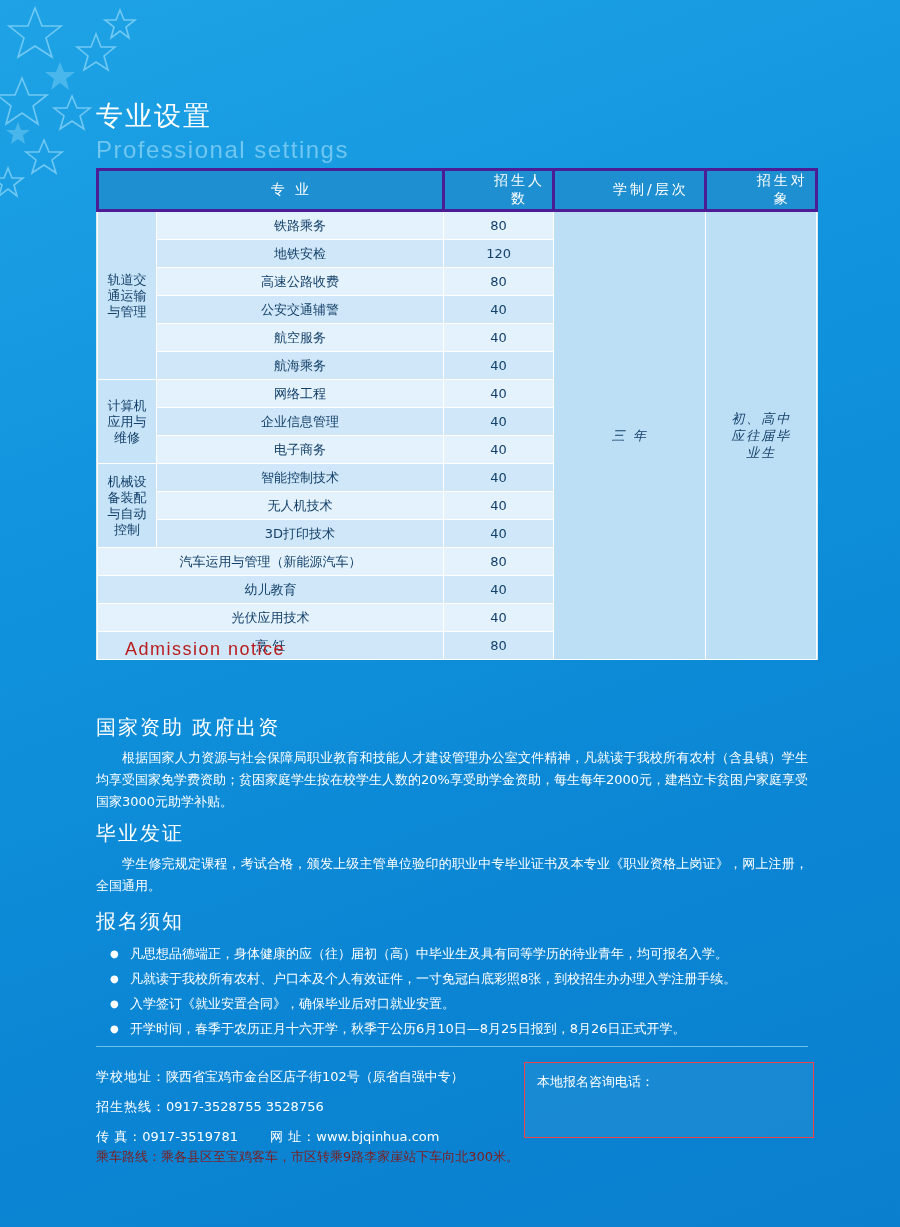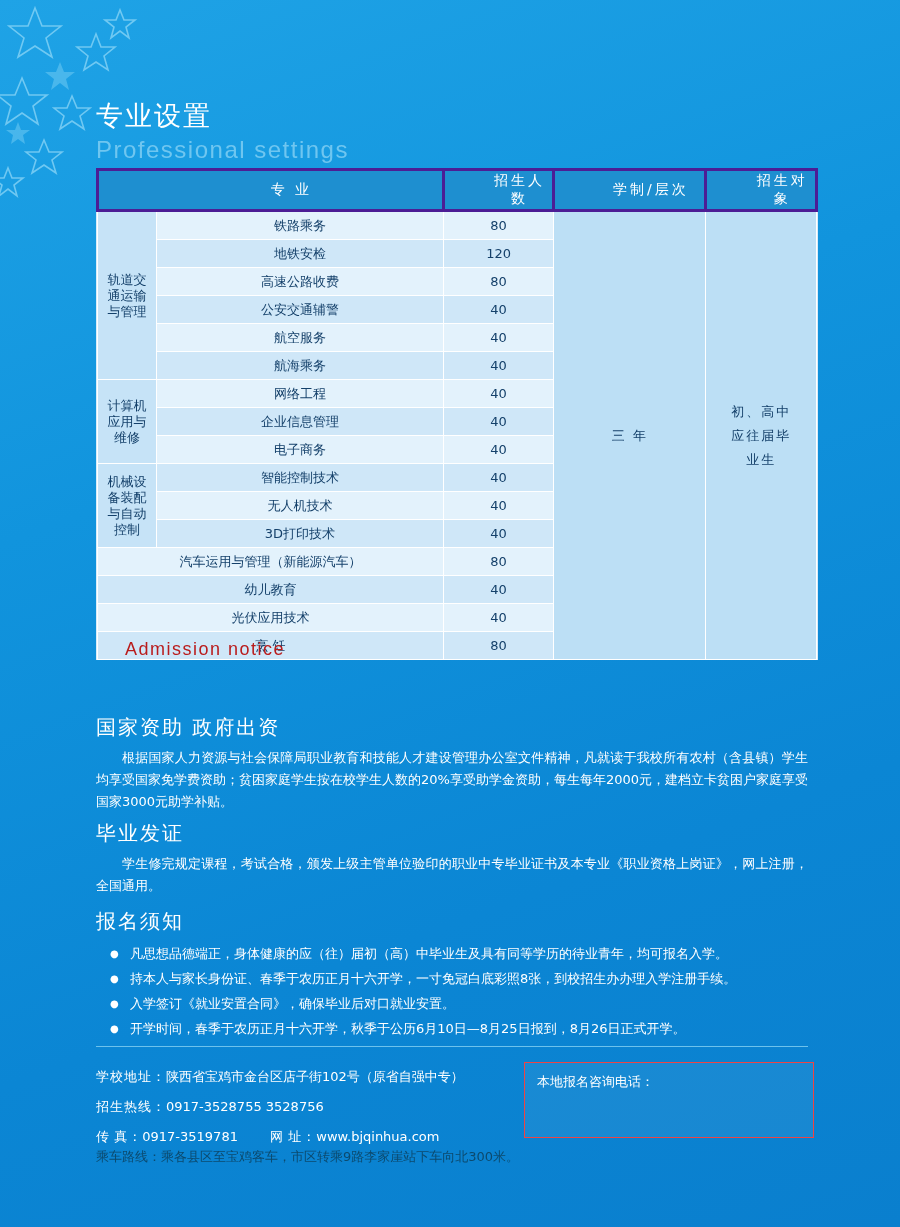--- a/index.html
+++ b/index.html
@@ -99,21 +99,22 @@
     width: 110px;
     background: #e3f2fc;
   }
   td.num.alt {
     background: #cfe7f8;
   }
   td.sys, td.obj {
     background: #bcdff5;
     font-size: 14px;
     letter-spacing: 2px;
-    line-height: 24px;
+    line-height: 17px;
+    font-style: italic;
   }
   td.sys { width: 153px; }
   td.obj { width: 110px; }
 
   
   .notice-head {
     position: absolute;
     left: 96px;
     top: 638px;
   }
@@ -215,21 +216,21 @@
     font-size: 13px;
     font-family: "DejaVu Sans", sans-serif;
     color: #ffffff;
   }
   .footer-last {
     position: absolute;
     left: 96px;
     top: 1148px;
     font-size: 13px;
     font-family: "DejaVu Sans", sans-serif;
-    color: #0c4a6e;
+    color: #7f1d1d;
   }
 </style>
 </head>
 <body>
 
 <div class="page">
 
   <svg class="stars" viewBox="0 0 260 220">
     <g fill="none" stroke="#7fd0f5" stroke-width="1.6" opacity="0.85">
       <polygon points="35,8 42,26 61,26 46,38 52,57 35,46 18,57 24,38 9,26 28,26"></polygon>
@@ -347,21 +348,21 @@
 
   <div class="sec sec-cert">
     <h3>毕业发证</h3>
     <p>学生修完规定课程，考试合格，颁发上级主管单位验印的职业中专毕业证书及本专业《职业资格上岗证》，网上注册，全国通用。</p>
   </div>
 
   <div class="sec sec-apply">
     <h3>报名须知</h3>
     <ul class="bullets">
       <li>凡思想品德端正，身体健康的应（往）届初（高）中毕业生及具有同等学历的待业青年，均可报名入学。</li>
-      <li>持本人与家长身份证、春季于农历正月十六开学，一寸免冠白底彩照8张，到校招生办办理入学注册手续。</li>
+      <li>凡就读于我校所有农村、户口本及个人有效证件，一寸免冠白底彩照8张，到校招生办办理入学注册手续。</li>
       <li>入学签订《就业安置合同》，确保毕业后对口就业安置。</li>
       <li>开学时间，春季于农历正月十六开学，秋季于公历6月10日—8月25日报到，8月26日正式开学。</li>
     </ul>
   </div>
 
   <hr class="divider">
 
   <div class="footer">
     <div class="row">
       <span class="label">学校地址：</span><span>陕西省宝鸡市金台区店子街102号（原省自强中专）</span>

